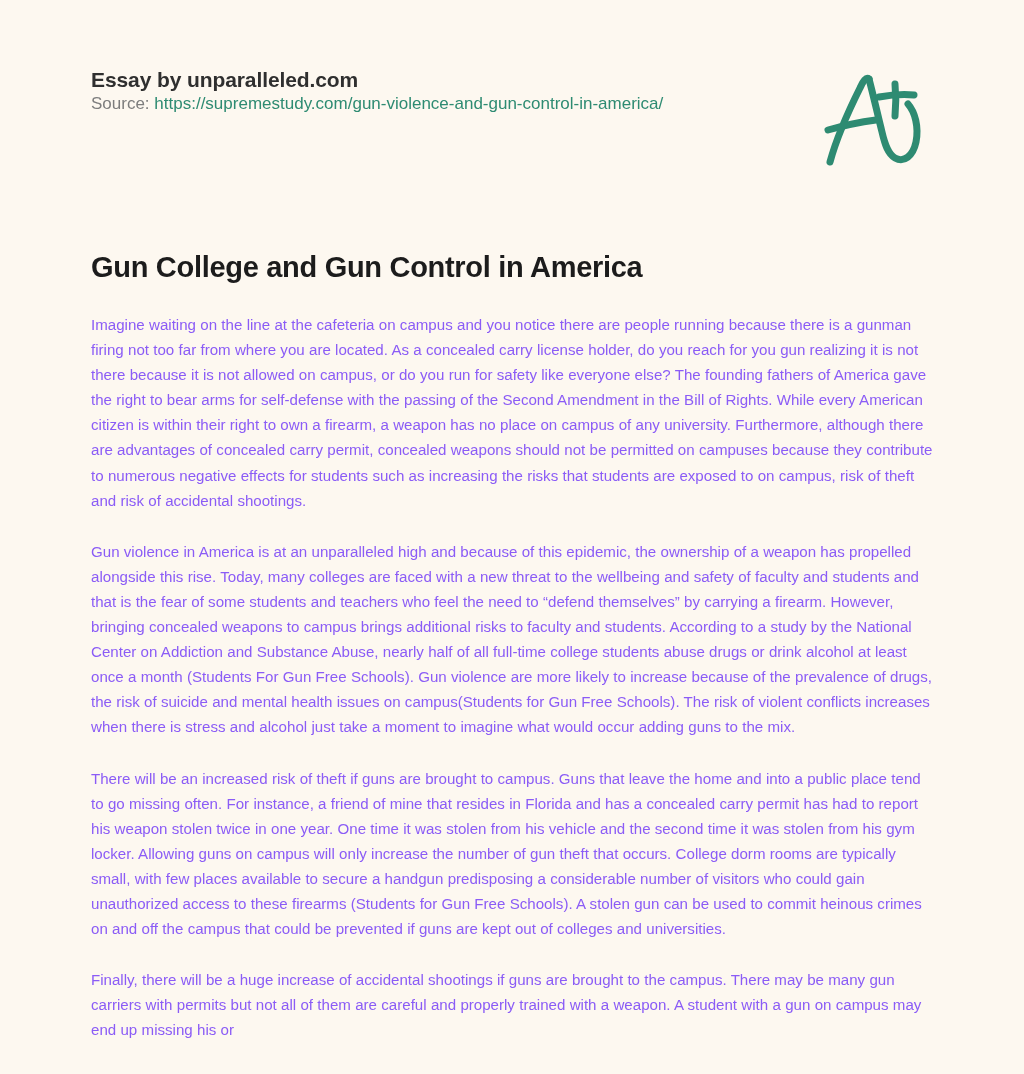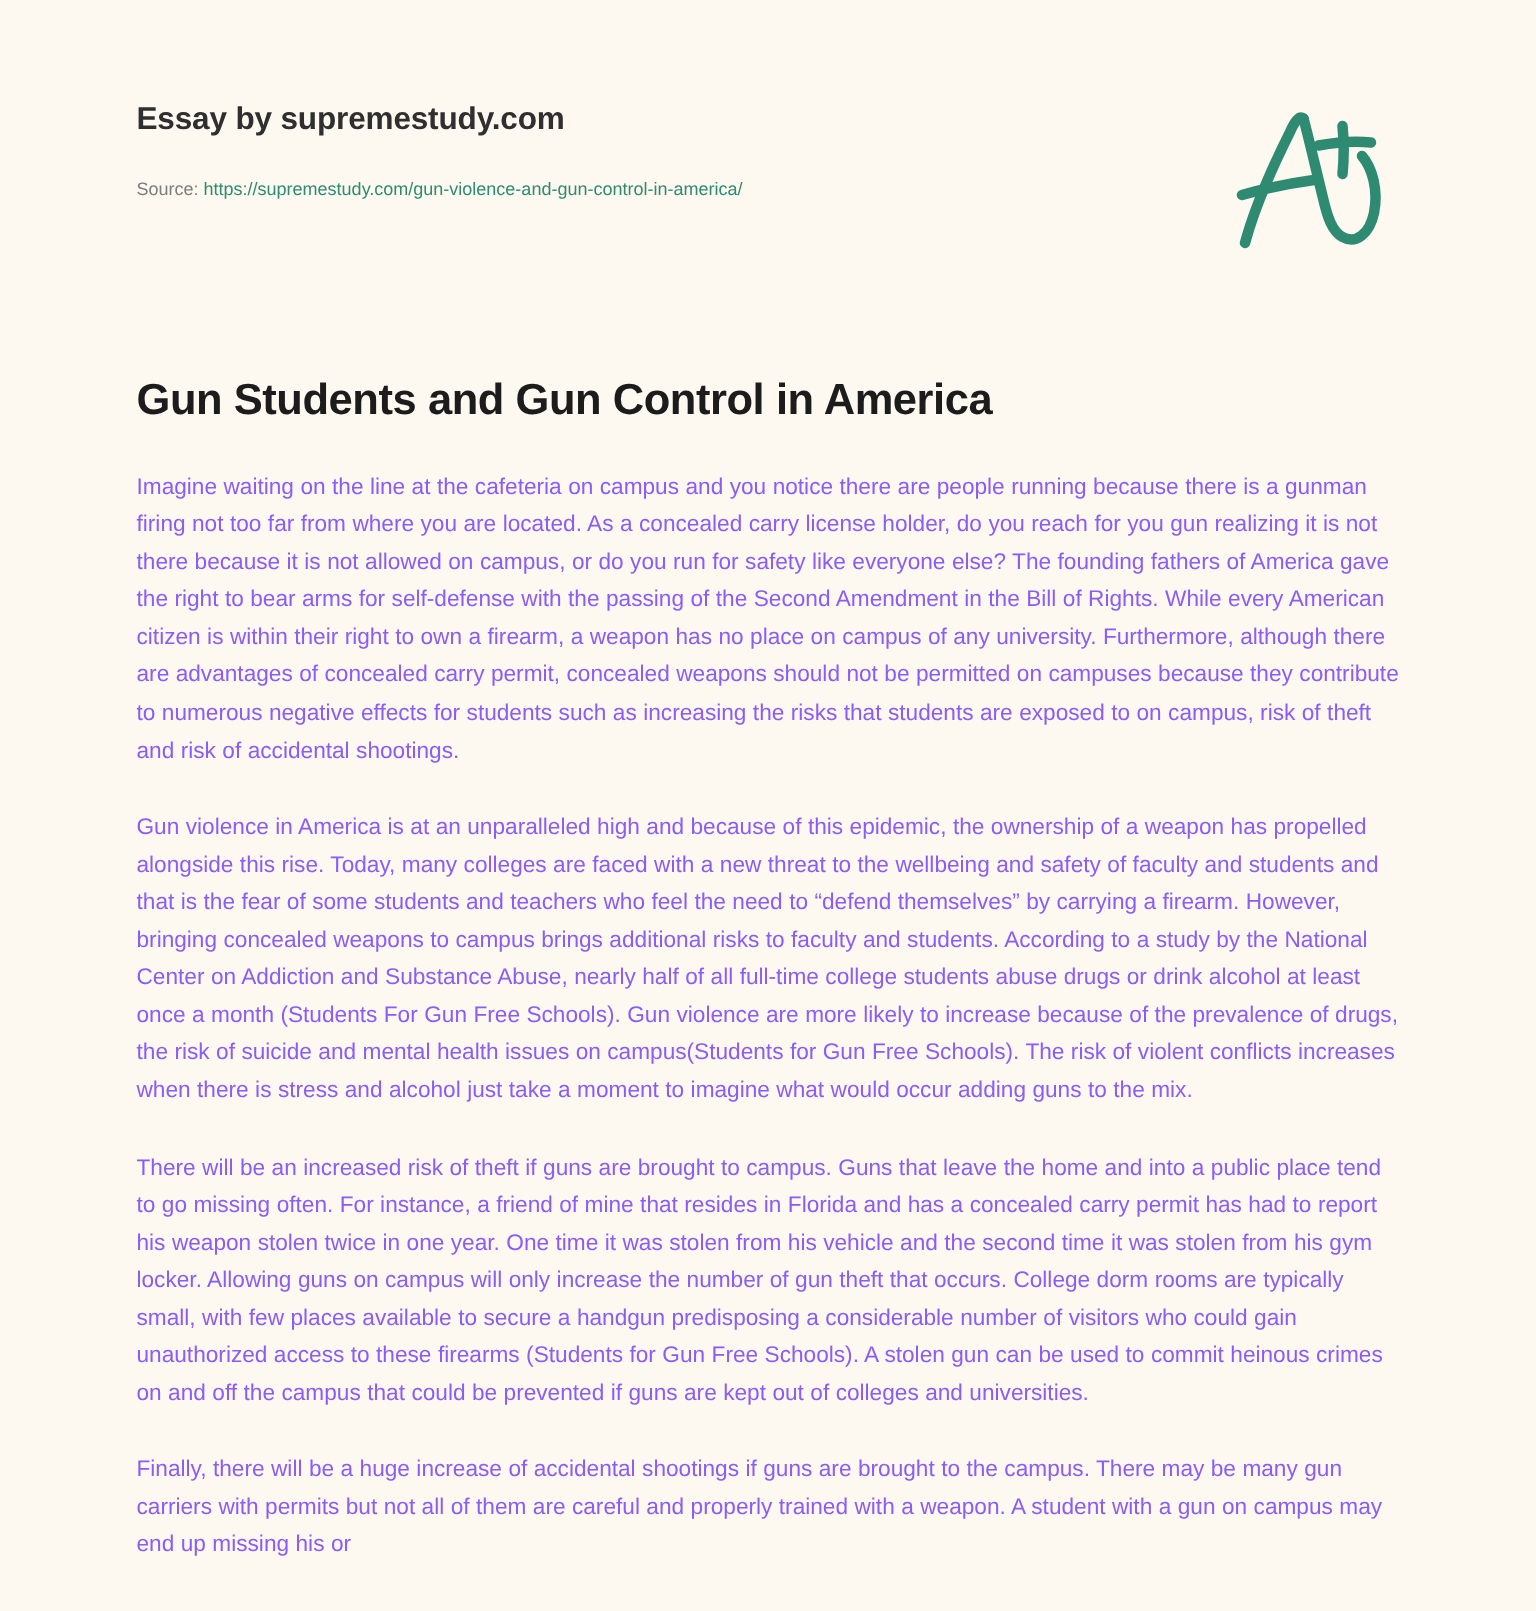--- a/index.html
+++ b/index.html
@@ -39,22 +39,22 @@
   }
   .brand-title {
     font-size: 21px;
     font-weight: bold;
     color: #2f2f2f;
     letter-spacing: -0.1px;
     line-height: 28px;
     margin: 0;
   }
   .source-line {
-    margin-top: 22px;
-    font-size: 12px;
+    margin-top: 0;
+    font-size: 17px;
     line-height: 20px;
     color: #7a7a7a;
     white-space: nowrap;
   }
   .source-label {
     color: #7d7d7d;
   }
   .source-url {
     color: #2e8b72;
     text-decoration: none;
@@ -102,21 +102,21 @@
   }
 </style>
 </head>
 <body>
 
 <div class="page">
 
   <div class="header">
 
     <div class="brand-block">
-      <div class="brand-title">Essay by supremestudy.com</div>
+      <div class="brand-title">Essay by unparalleled.com</div>
 
       <div class="source-line">
         <span class="source-label">Source:</span><span>&nbsp;</span><a class="source-url" href="#">https://supremestudy.com/gun-violence-and-gun-control-in-america/</a>
       </div>
     </div>
 
     <div class="logo-wrap">
       <svg viewBox="0 0 112 104" xmlns="http://www.w3.org/2000/svg">
         <g fill="none" stroke="#2e8b72" stroke-linecap="round" stroke-linejoin="round">
 
@@ -130,21 +130,21 @@
           <path d="M79 18 C80 28, 80 40, 79 50" stroke-width="7"></path>
 
           <path d="M63 31 C74 29, 88 28, 98 29" stroke-width="7"></path>
         </g>
       </svg>
     </div>
 
   </div>
 
   <div class="article">
-    <h1 class="article-title">Gun Students and Gun Control in America</h1>
+    <h1 class="article-title">Gun College and Gun Control in America</h1>
 
     <div class="article-body">
       <p>Imagine waiting on the line at the cafeteria on campus and you notice there are people running because there is a gunman firing not too far from where you are located. As a concealed carry license holder, do you reach for you gun realizing it is not there because it is not allowed on campus, or do you run for safety like everyone else? The founding fathers of America gave the right to bear arms for self-defense with the passing of the Second Amendment in the Bill of Rights. While every American citizen is within their right to own a firearm, a weapon has no place on campus of any university. Furthermore, although there are advantages of concealed carry permit, concealed weapons should not be permitted on campuses because they contribute to numerous negative effects for students such as increasing the risks that students are exposed to on campus, risk of theft and risk of accidental shootings.</p>
       <p>Gun violence in America is at an unparalleled high and because of this epidemic, the ownership of a weapon has propelled alongside this rise. Today, many colleges are faced with a new threat to the wellbeing and safety of faculty and students and that is the fear of some students and teachers who feel the need to “defend themselves” by carrying a firearm. However, bringing concealed weapons to campus brings additional risks to faculty and students. According to a study by the National Center on Addiction and Substance Abuse, nearly half of all full-time college students abuse drugs or drink alcohol at least once a month (Students For Gun Free Schools). Gun violence are more likely to increase because of the prevalence of drugs, the risk of suicide and mental health issues on campus(Students for Gun Free Schools). The risk of violent conflicts increases when there is stress and alcohol just take a moment to imagine what would occur adding guns to the mix.</p>
       <p>There will be an increased risk of theft if guns are brought to campus. Guns that leave the home and into a public place tend to go missing often. For instance, a friend of mine that resides in Florida and has a concealed carry permit has had to report his weapon stolen twice in one year. One time it was stolen from his vehicle and the second time it was stolen from his gym locker. Allowing guns on campus will only increase the number of gun theft that occurs. College dorm rooms are typically small, with few places available to secure a handgun predisposing a considerable number of visitors who could gain unauthorized access to these firearms (Students for Gun Free Schools). A stolen gun can be used to commit heinous crimes on and off the campus that could be prevented if guns are kept out of colleges and universities.</p>
       <p>Finally, there will be a huge increase of accidental shootings if guns are brought to the campus. There may be many gun carriers with permits but not all of them are careful and properly trained with a weapon. A student with a gun on campus may end up missing his or</p>
     </div>
   </div>
 
 </div>

